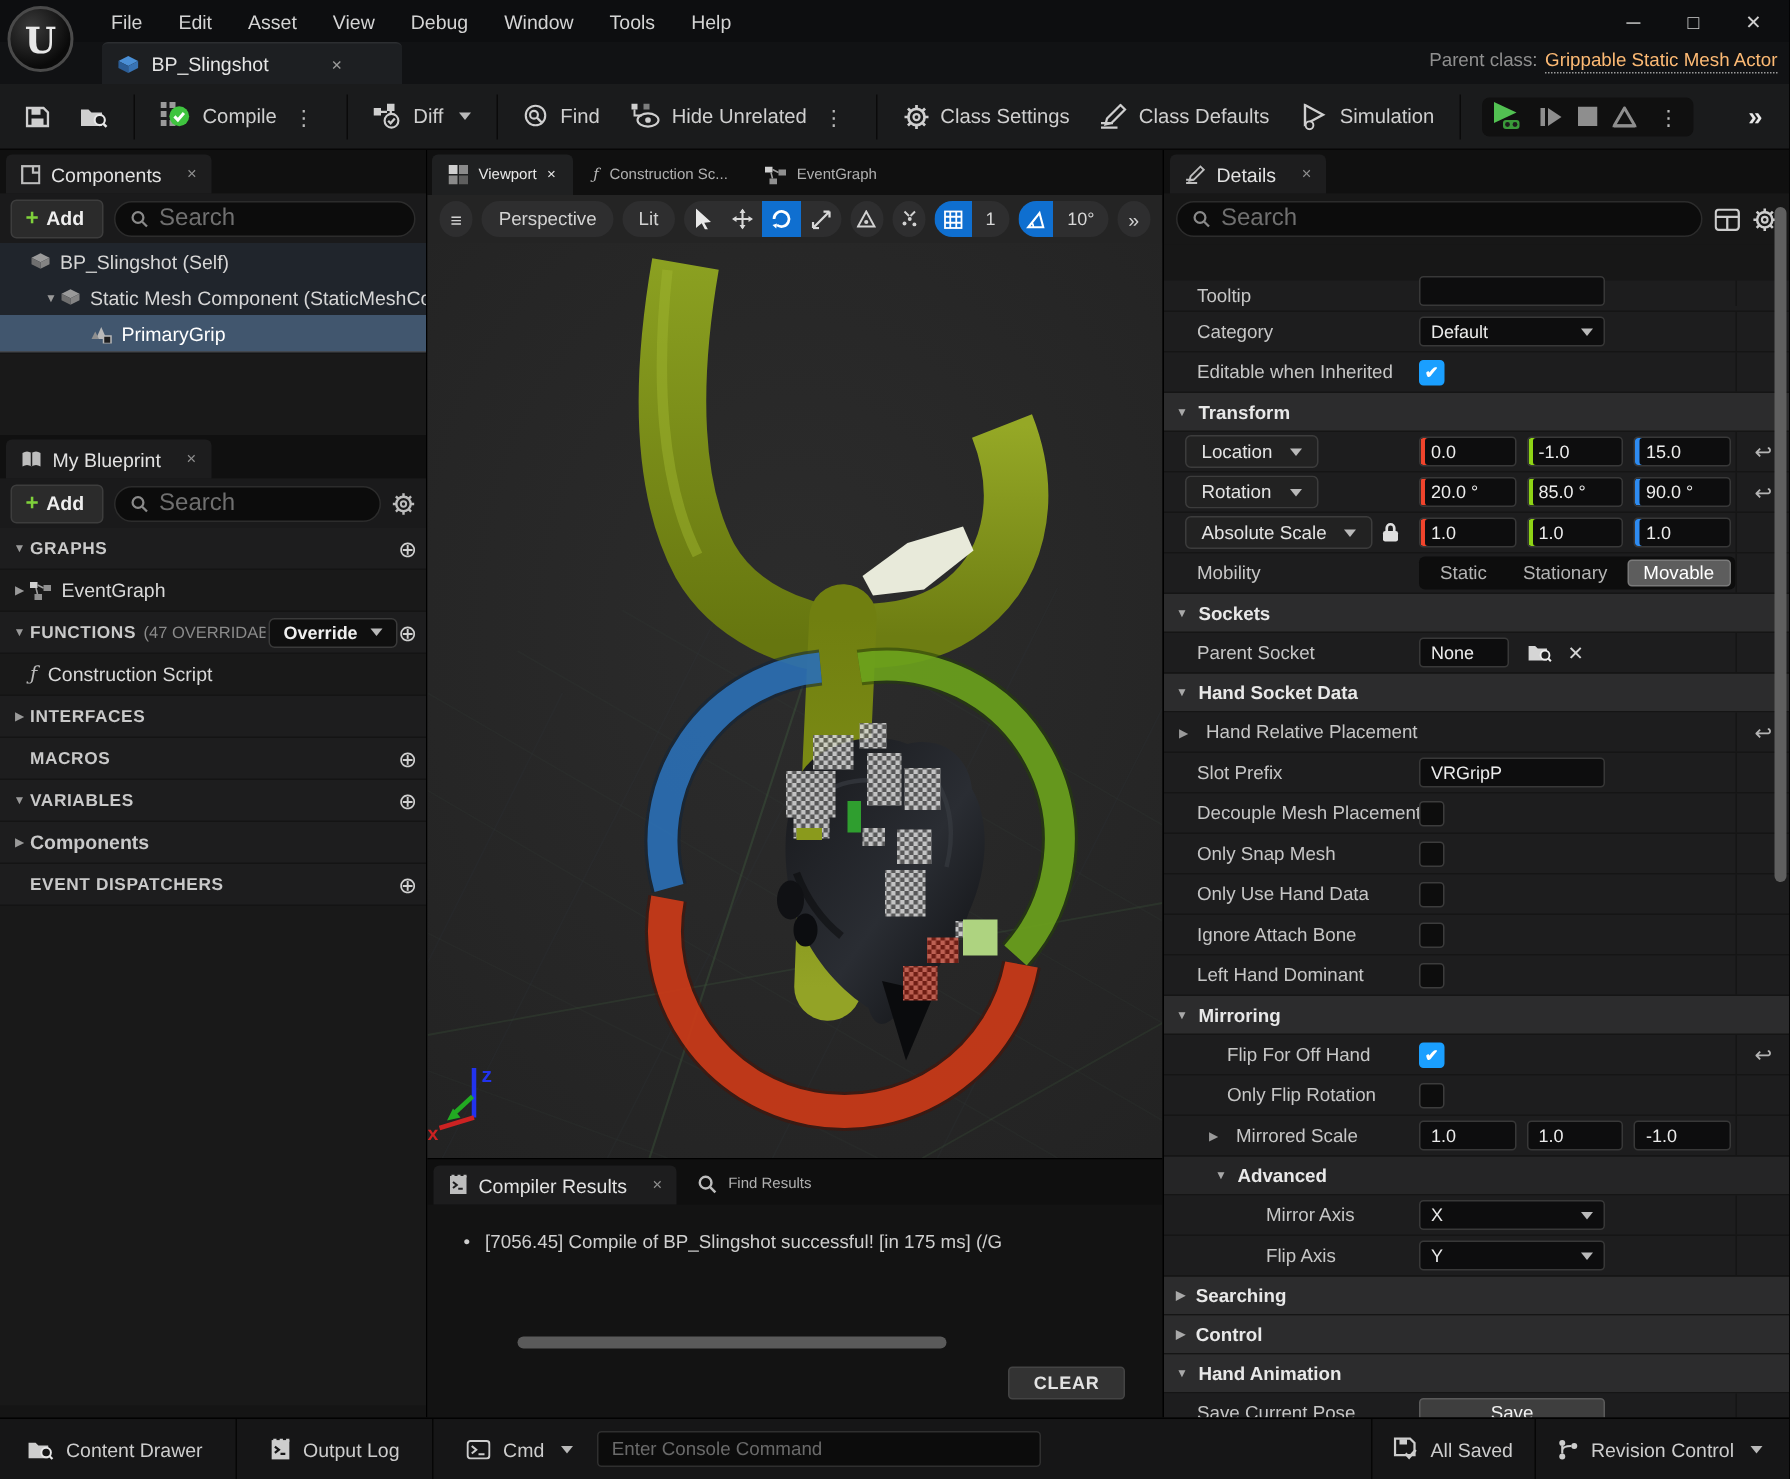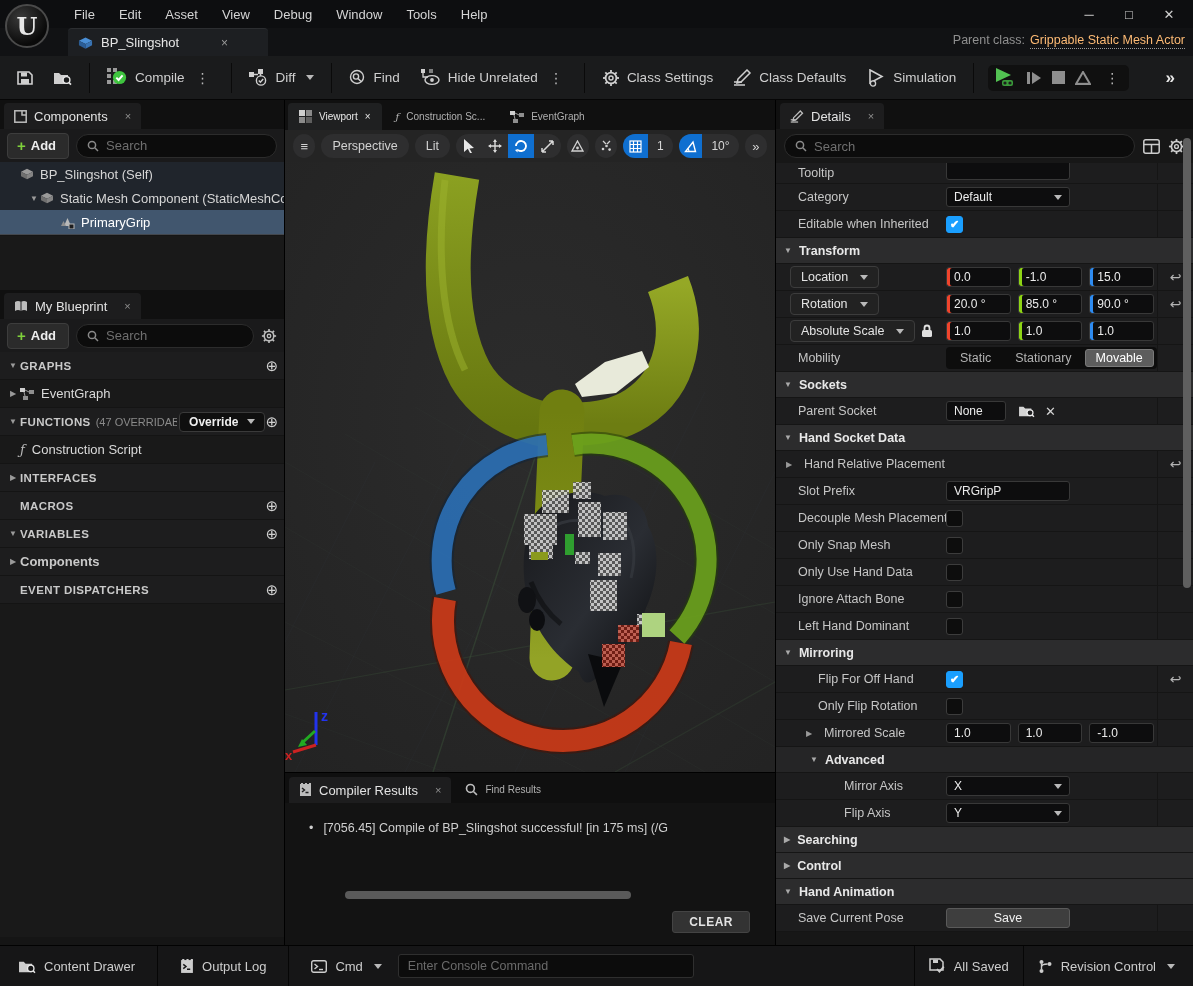--- a/index.html
+++ b/index.html
@@ -62,21 +62,21 @@
   
   .panel-tabbar{height:29px;background:#101010;display:flex;align-items:flex-end;}
   .panel-tab{height:26px;background:#1d1d1e;display:flex;align-items:center;gap:7px;padding:0 10px;border-radius:4px 4px 0 0;margin-left:4px;color:#e2e2e2;font-size:13px;}
   .panel-tab .tab-close{color:#909090;font-size:11px;margin-left:10px;}
 
   
   .panel-tools{height:33px;display:flex;align-items:center;padding:0 7px;gap:7px;background:#1a1a1b;}
   .add-btn{display:flex;align-items:center;gap:5px;background:#2b2b2b;border:1px solid #3d3d3d;border-radius:4px;padding:3px 12px 4px 9px;color:#eee;font-size:13px;font-weight:bold;}
   .add-btn .plus{color:#7fd13b;font-size:15px;font-weight:bold;}
   .searchbox{flex:1;display:flex;align-items:center;gap:7px;background:#0c0c0c;border:1px solid #2c2c2c;border-radius:12px;height:24px;padding:0 10px;color:#6f6f6f;}
-  .searchbox .ph{font-size:13px;color:#6f6f6f;}
+  .searchbox .ph{font-size:16px;color:#6f6f6f;}
 
   
   .tree{background:#20252c;}
   .tree-row{height:24px;display:flex;align-items:center;font-size:13px;color:#d6d6d6;white-space:nowrap;overflow:hidden;}
   .tree-row.selected{background:var(--sel-row);color:#fff;}
   .tree-sep{height:2px;border-top:1px solid #43474d;background:#151515;}
   .tree-exp{width:12px;text-align:center;color:#9a9a9a;font-size:8px;flex:none;}
 
   
   .bp-row{display:flex;align-items:center;height:28px;background:#1d1d1e;border-bottom:1px solid #141414;padding:0 6px;color:#c6c6c6;}
@@ -105,21 +105,21 @@
   .compiler{height:173px;background:#131313;border-top:1px solid #000;position:relative;}
   .comp-tabbar{height:30px;background:#0f0f0f;display:flex;align-items:flex-end;}
   .comp-log{display:flex;gap:10px;padding:18px 0 0 24px;font-family:"DejaVu Sans Mono",monospace;font-size:12.5px;color:#cfcfcf;white-space:nowrap;overflow:hidden;}
   .hscroll{position:absolute;left:60px;bottom:46px;width:286px;height:8px;border-radius:4px;background:#5a5a5a;}
   .clear-btn{position:absolute;right:25px;bottom:12px;background:#333;border:1px solid #444;border-radius:3px;color:#e3e3e3;font-size:12px;font-weight:bold;padding:3px 16px;letter-spacing:.5px;}
 
   
   .details-search{height:34px;display:flex;align-items:center;gap:8px;padding:0 8px;background:#171717;}
   .details-rows{position:relative;overflow:hidden;height:782px;}
   .d-row{display:flex;align-items:center;height:27px;background:#1d1d1e;border-bottom:1px solid #151515;position:relative;}
-  .d-row.clipped{height:21px;align-items:flex-end;padding-bottom:3px;}
+  .d-row.clipped{height:21px;align-items:flex-end;padding-bottom:3px;margin-top:24px;}
   .d-header{display:flex;align-items:center;height:26px;background:#2c2c2d;border-bottom:1px solid #151515;color:#e8e8e8;font-weight:bold;font-size:12.5px;gap:7px;padding-left:8px;}
   .d-header .exp{font-size:8px;color:#a9a9a9;}
   .d-label{width:170px;flex:none;color:#c6c6c6;font-size:12.5px;padding-left:22px;display:flex;align-items:center;gap:6px;white-space:nowrap;overflow:hidden;}
   .d-label .exp{font-size:8px;color:#9a9a9a;margin-left:-12px;width:12px;}
   .d-value{flex:1;display:flex;align-items:center;gap:4px;min-width:0;}
   .d-actions{width:36px;flex:none;display:flex;align-items:center;justify-content:center;color:#b5b5b5;font-size:14px;border-left:1px solid #151515;align-self:stretch;}
   .pill-dd{display:flex;align-items:center;gap:9px;background:#222;border:1px solid #3c3c3c;border-radius:4px;padding:3px 10px;color:#e4e4e4;font-size:12.5px;}
   .field{background:var(--bg-field);border:1px solid var(--field-border);border-radius:3px;height:20px;display:flex;align-items:center;padding:0 7px;color:#ececec;font-size:12px;}
   .vec-field{width:66px;margin-right:3px;}
   .vec-field.c-red{box-shadow:inset 3px 0 0 var(--vec-red);}

